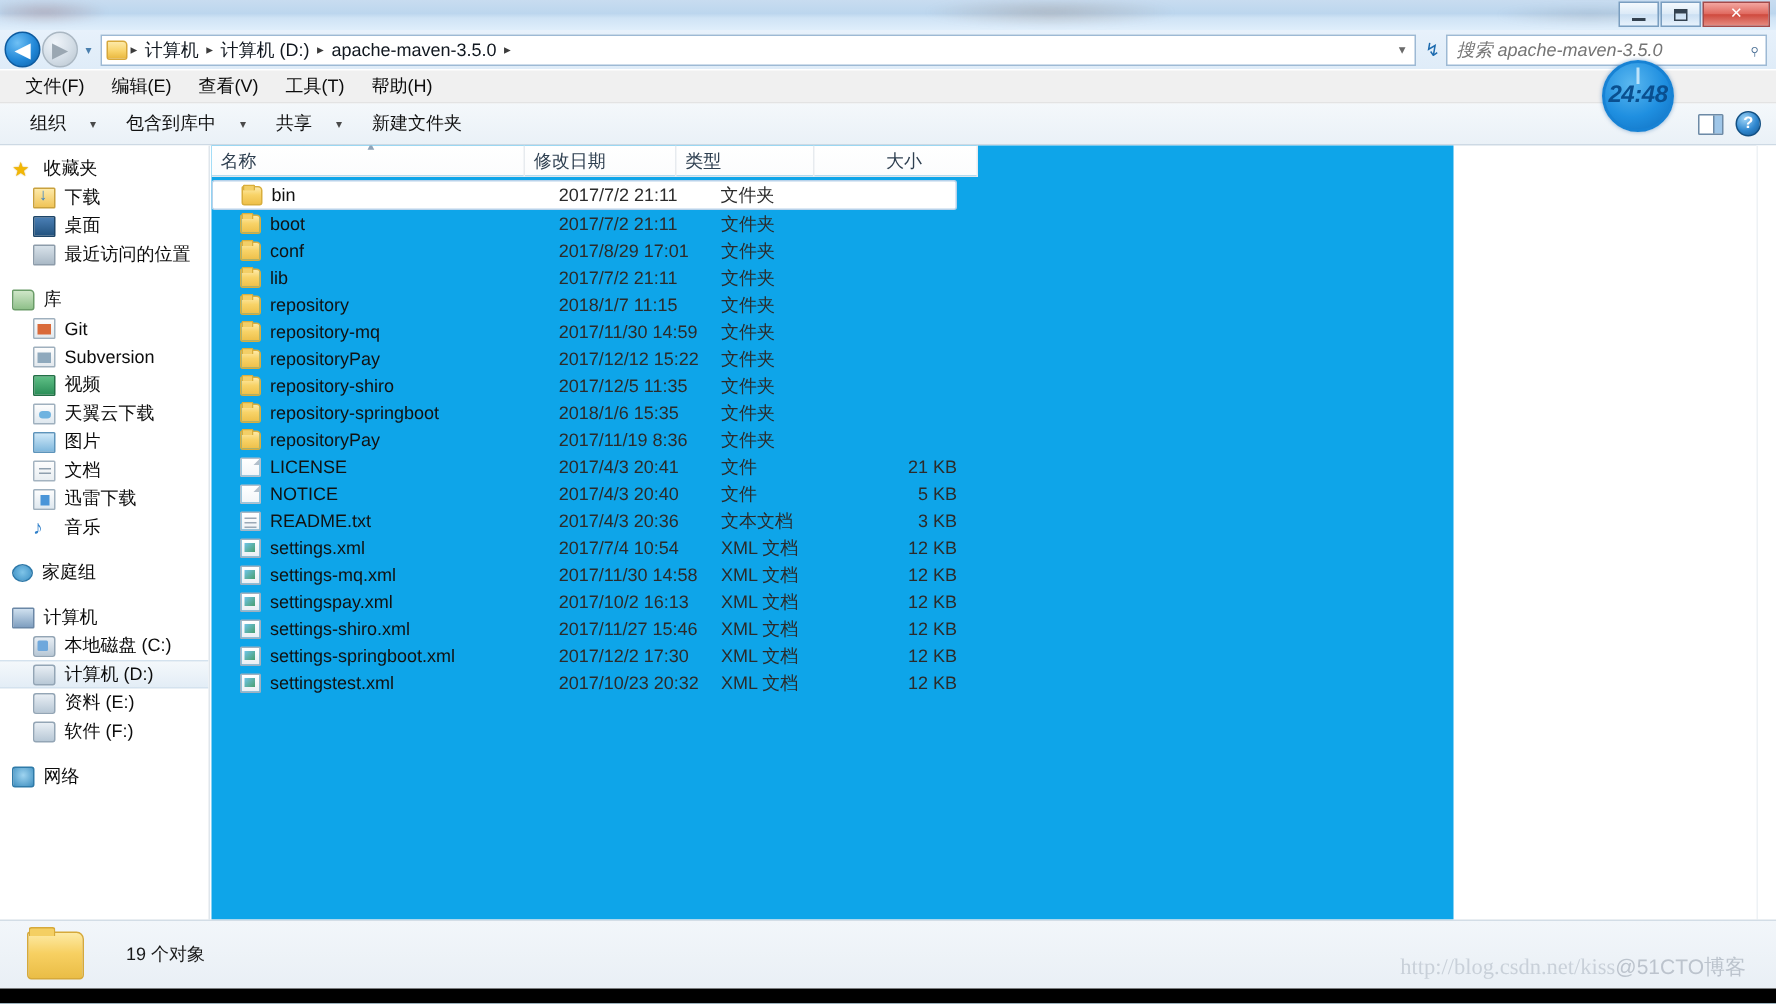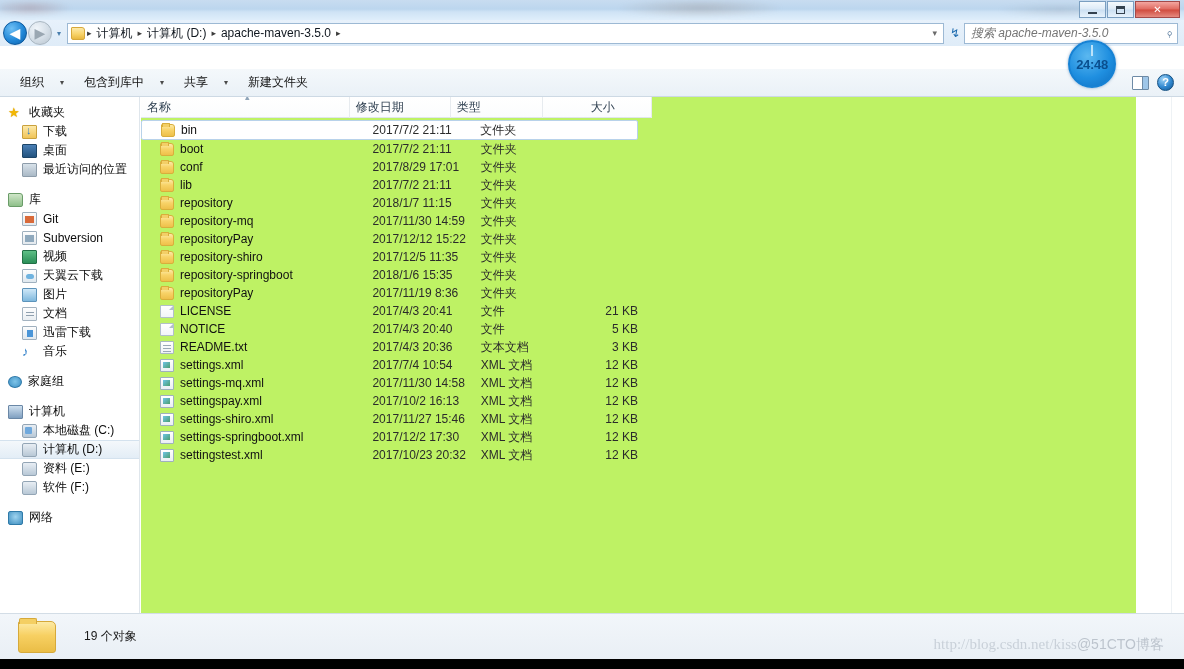--- a/index.html
+++ b/index.html
@@ -168,21 +168,21 @@
     border: 2px solid #1782d4;
     display: flex; align-items: center; justify-content: center;
     z-index: 40;
     box-shadow: 0 0 3px rgba(20,90,160,.5);
   }
   .timer-overlay::before {
     content:''; position:absolute; left:50%; top:3px; width:2px; height:11px;
     background:#bde3fa; transform: translateX(-50%);
   }
   .timer-text {
-    font-size: 13px; color: #0a4f8f;
+    font-size: 16px; font-style: italic; color: #0a4f8f;
     font-weight: bold; letter-spacing: -.3px;
   }
 
   
   .sidebar {
     position: absolute; left: 0; top: 97px;
     width: 140px; height: 516px;
     background: #ffffff;
     border-right: 1px solid #dfe6ec;
     overflow: hidden;
@@ -222,22 +222,22 @@
   .ico-music { color: #2f7fc9; font-size: 13px; line-height: 1; }
   .ico-home { background: radial-gradient(circle at 50% 45%, #7fc4e8, #3b8fc4); border-radius: 50%; border:1px solid #2d78a8; width:14px; height:12px; }
   .ico-comp { background: linear-gradient(to bottom,#cfe0ef,#7f9fc0); border:1px solid #6a87a6; border-radius:1px; }
   .ico-hdd { background: linear-gradient(to bottom,#e8eef4,#b8c8d6); border:1px solid #93a5b5; border-radius:2px; }
   .ico-hdd.sys::after { content:''; position:absolute; left:2px; top:2px; width:7px; height:7px; background:#6fa8dc; border-radius:1px; }
   .ico-net { background: radial-gradient(circle at 50% 40%, #9fd4f0, #3f8fc0); border-radius: 2px; border:1px solid #2f7aa8; }
 
   
   .listpane {
     position: absolute; left: 141px; top: 97px;
-    width: 995px; height: 516px;
-    background: #bef264;
+    width: 828px; height: 516px;
+    background: #0ea5e9;
     overflow: hidden;
   }
   .colheader {
     position: relative; height: 21px;
     background: linear-gradient(to bottom, #ffffff 0%, #fbfcfd 100%);
     border-bottom: 1px solid #e0e6eb;
     display: flex; align-items: center;
     width: 511px;
   }
   .col {
@@ -383,20 +383,27 @@
     </div>
 
     <div class="refresh-btn">↯</div>
 
     <div class="searchbox">
       <input type="text" placeholder="搜索 apache-maven-3.5.0" style="">
       <span class="search-ico">⌕</span>
     </div>
   </div>
 
+  <div class="menubar">
+    <div class="menu-item">文件(F)</div>
+    <div class="menu-item">编辑(E)</div>
+    <div class="menu-item">查看(V)</div>
+    <div class="menu-item">工具(T)</div>
+    <div class="menu-item">帮助(H)</div>
+  </div>
 
   <div class="toolbar">
     <div class="tb-item">
       <span>组织</span>
       <span class="tb-caret">▾</span>
     </div>
     <div class="tb-item">
       <span>包含到库中</span>
       <span class="tb-caret">▾</span>
     </div>

